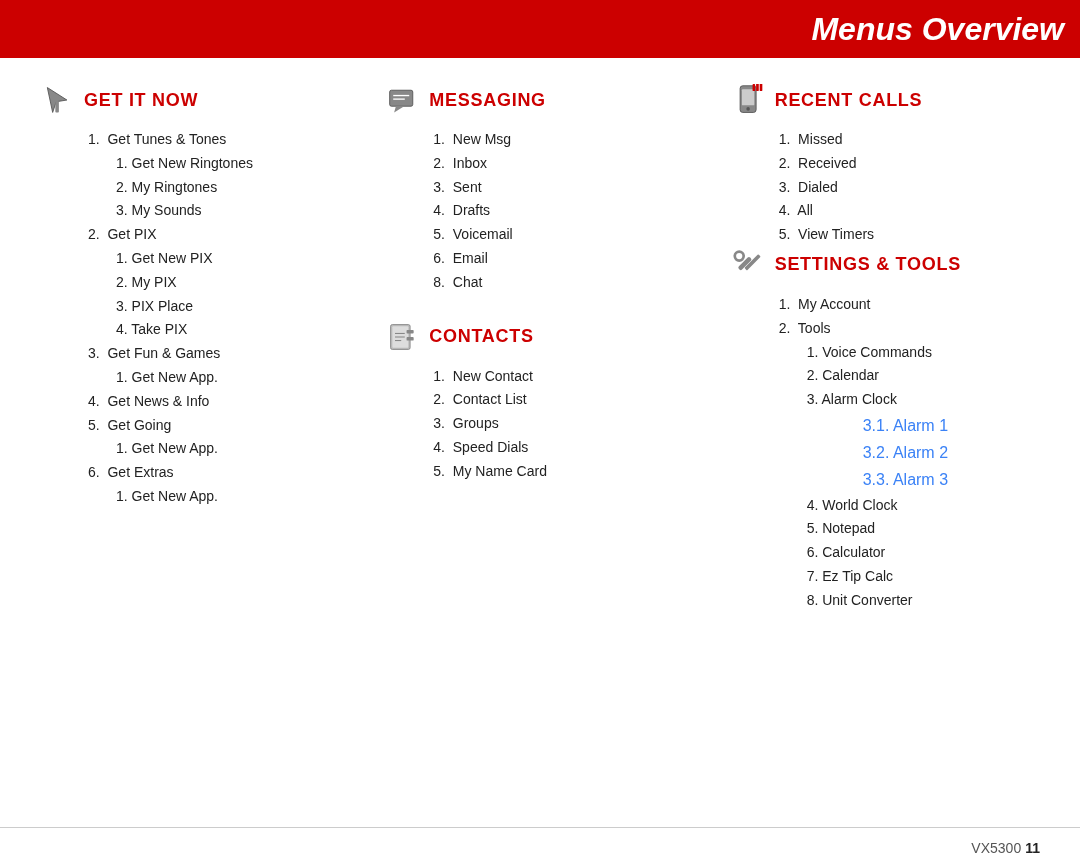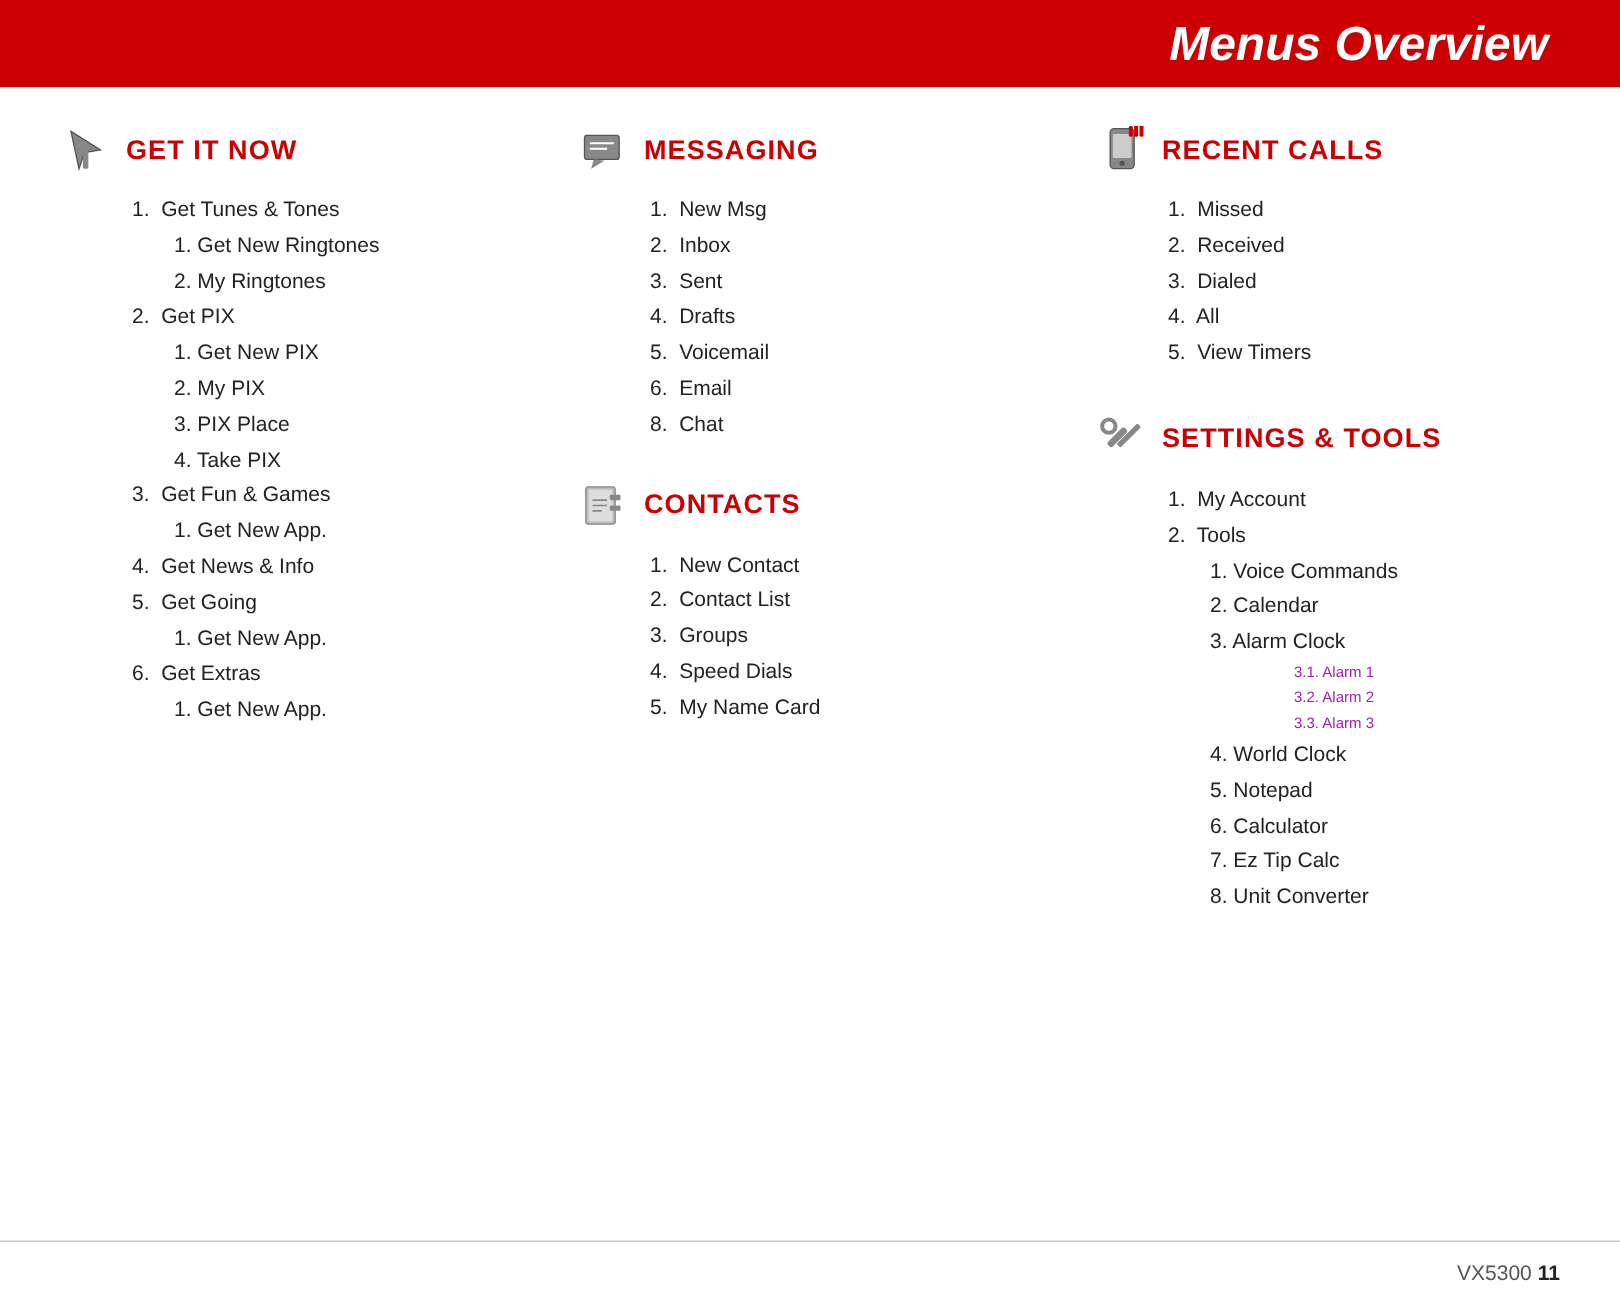--- a/index.html
+++ b/index.html
@@ -11,21 +11,21 @@
       overflow: hidden;
     }
 
     
     .header {
       background: #cc0000;
       height: 58px;
       display: flex;
       align-items: center;
       justify-content: flex-end;
-      padding-right: 48px;
+      padding-right: 16px;
     }
     .header-title {
       color: #fff;
       font-size: 32px;
       font-weight: bold;
       font-style: italic;
     }
 
     
     .main {
@@ -83,22 +83,22 @@
       list-style: none;
       padding-left: 28px;
       line-height: 1.7;
       font-size: 14px;
       color: #222;
     }
     .sub-sub-list {
       list-style: none;
       padding-left: 56px;
       line-height: 1.7;
-      font-size: 10px;
-      color: #a21caf;
+      font-size: 16px;
+      color: #3b82f6;
     }
 
     
     .footer {
       height: 40px;
       border-top: 1.5px solid #ccc;
       display: flex;
       align-items: center;
       justify-content: flex-end;
       padding-right: 40px;
@@ -140,20 +140,21 @@
           <rect x="15" y="19" width="4" height="13" rx="1" fill="#888" transform="rotate(0,17,25)"></rect>
         </svg>
       </div>
       <span class="section-title">GET IT NOW</span>
     </div>
     <ul class="menu-list">
       <li>1.&nbsp; Get Tunes &amp; Tones
         <ul class="sub-list">
           <li>1. Get New Ringtones</li>
           <li>2. My Ringtones</li>
+          <li>3. My Sounds</li>
         </ul>
       </li>
       <li>2.&nbsp; Get PIX
         <ul class="sub-list">
           <li>1. Get New PIX</li>
           <li>2. My PIX</li>
           <li>3. PIX Place</li>
           <li>4. Take PIX</li>
         </ul>
       </li>
@@ -240,21 +241,21 @@
       <span class="section-title">RECENT CALLS</span>
     </div>
     <ul class="menu-list">
       <li>1.&nbsp; Missed</li>
       <li>2.&nbsp; Received</li>
       <li>3.&nbsp; Dialed</li>
       <li>4.&nbsp; All</li>
       <li>5.&nbsp; View Timers</li>
     </ul>
 
-    <div class="section-heading" style="margin-top:28px;">
+    <div class="section-heading" style="">
       <div class="section-icon icon-tools">
         <svg viewBox="0 0 36 36" xmlns="http://www.w3.org/2000/svg">
 
           <rect x="4" y="14" width="18" height="5" rx="2" fill="#888" transform="rotate(-45 13 16)"></rect>
           <circle cx="7" cy="8" r="5" fill="none" stroke="#888" stroke-width="3"></circle>
 
           <rect x="20" y="4" width="4" height="22" rx="1" fill="#888" transform="rotate(45 22 15)"></rect>
         </svg>
       </div>
       <span class="section-title">SETTINGS &amp; TOOLS</span>

